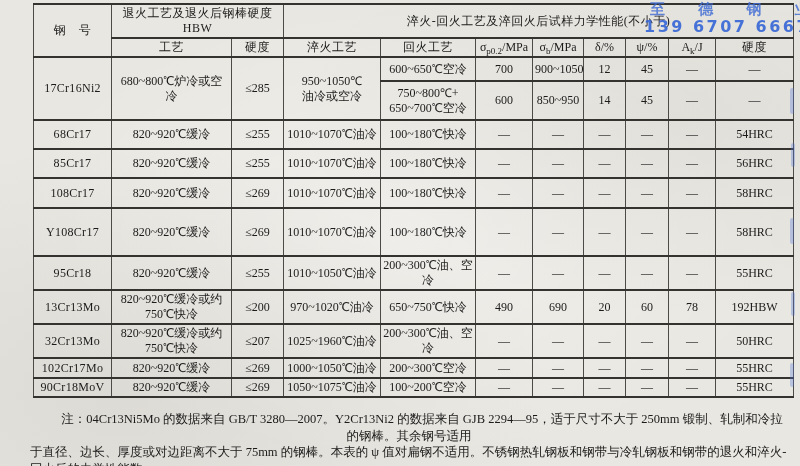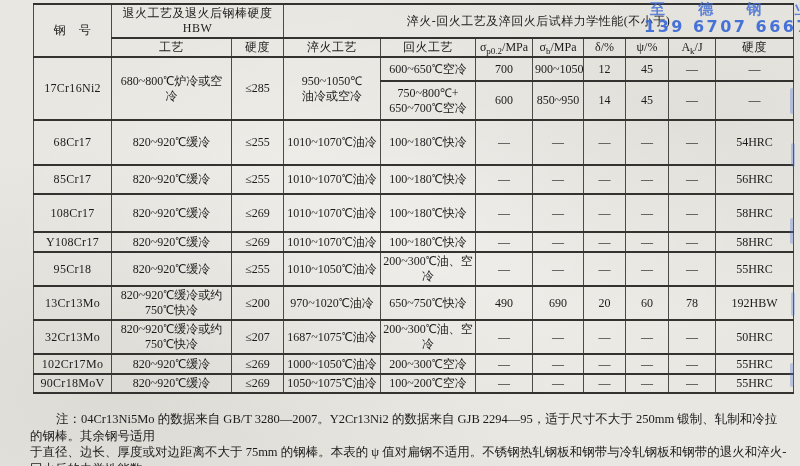--- a/index.html
+++ b/index.html
@@ -31,21 +31,21 @@
   .wm2 { position:absolute; left:644px; top:17px; font-family:"DejaVu Sans", sans-serif;
          font-size:16px; font-weight:bold; letter-spacing:2.5px; white-space:nowrap;
          color:rgba(48,98,215,0.88); }
   .bluemark { position:absolute; width:4px; background:rgba(82,118,218,0.32); border-radius:2px; }
   .bm1 { left:790px; top:88px;  height:26px; }
   .bm2 { left:791px; top:143px; height:24px; }
   .bm3 { left:790px; top:218px; height:26px; }
   .bm4 { left:791px; top:292px; height:24px; }
   .bm5 { left:790px; top:363px; height:24px; }
   .note { position:absolute; left:30px; top:411px; width:758px; font-size:12.5px; line-height:16.5px; }
-  .note .l1 { text-indent:26px; }
+  .note .l1 { text-indent:26px;text-align:center; }
 </style>
 </head>
 <body>
 
 <div class="scan-page">
 
   <table class="main">
     <colgroup>
       <col style="width:78px">
         <col style="width:120px">
@@ -97,21 +97,21 @@
         <td class="pre">750~800℃+
 650~700℃空冷</td>
         <td>600</td>
         <td>850~950</td>
         <td>14</td>
         <td>45</td>
         <td>—</td>
         <td>—</td>
       </tr>
 
-      <tr style="height:45px">
+      <tr style="height:29px">
         <td class="grade">68Cr17</td>
         <td class="proc">820~920℃缓冷</td>
         <td>≤255</td>
         <td>1010~1070℃油冷</td>
         <td>100~180℃快冷</td>
         <td>—</td>
         <td>—</td>
         <td>—</td>
         <td>—</td>
         <td>—</td>
@@ -125,35 +125,35 @@
         <td>1010~1070℃油冷</td>
         <td>100~180℃快冷</td>
         <td>—</td>
         <td>—</td>
         <td>—</td>
         <td>—</td>
         <td>—</td>
         <td>56HRC</td>
       </tr>
 
-      <tr style="height:38px">
+      <tr style="height:30px">
         <td class="grade">108Cr17</td>
         <td class="proc">820~920℃缓冷</td>
         <td>≤269</td>
         <td>1010~1070℃油冷</td>
         <td>100~180℃快冷</td>
         <td>—</td>
         <td>—</td>
         <td>—</td>
         <td>—</td>
         <td>—</td>
         <td>58HRC</td>
       </tr>
 
-      <tr style="height:20px">
+      <tr style="height:48px">
         <td class="grade">Y108Cr17</td>
         <td class="proc">820~920℃缓冷</td>
         <td>≤269</td>
         <td>1010~1070℃油冷</td>
         <td>100~180℃快冷</td>
         <td>—</td>
         <td>—</td>
         <td>—</td>
         <td>—</td>
         <td>—</td>
@@ -187,21 +187,21 @@
         <td>60</td>
         <td>78</td>
         <td>192HBW</td>
       </tr>
 
       <tr style="height:26px">
         <td class="grade">32Cr13Mo</td>
         <td class="proc pre">820~920℃缓冷或约
 750℃快冷</td>
         <td>≤207</td>
-        <td>1687~1075℃油冷</td>
+        <td>1025~1960℃油冷</td>
         <td>200~300℃油、空冷</td>
         <td>—</td>
         <td>—</td>
         <td>—</td>
         <td>—</td>
         <td>—</td>
         <td>50HRC</td>
       </tr>
 
       <tr style="height:20px">

